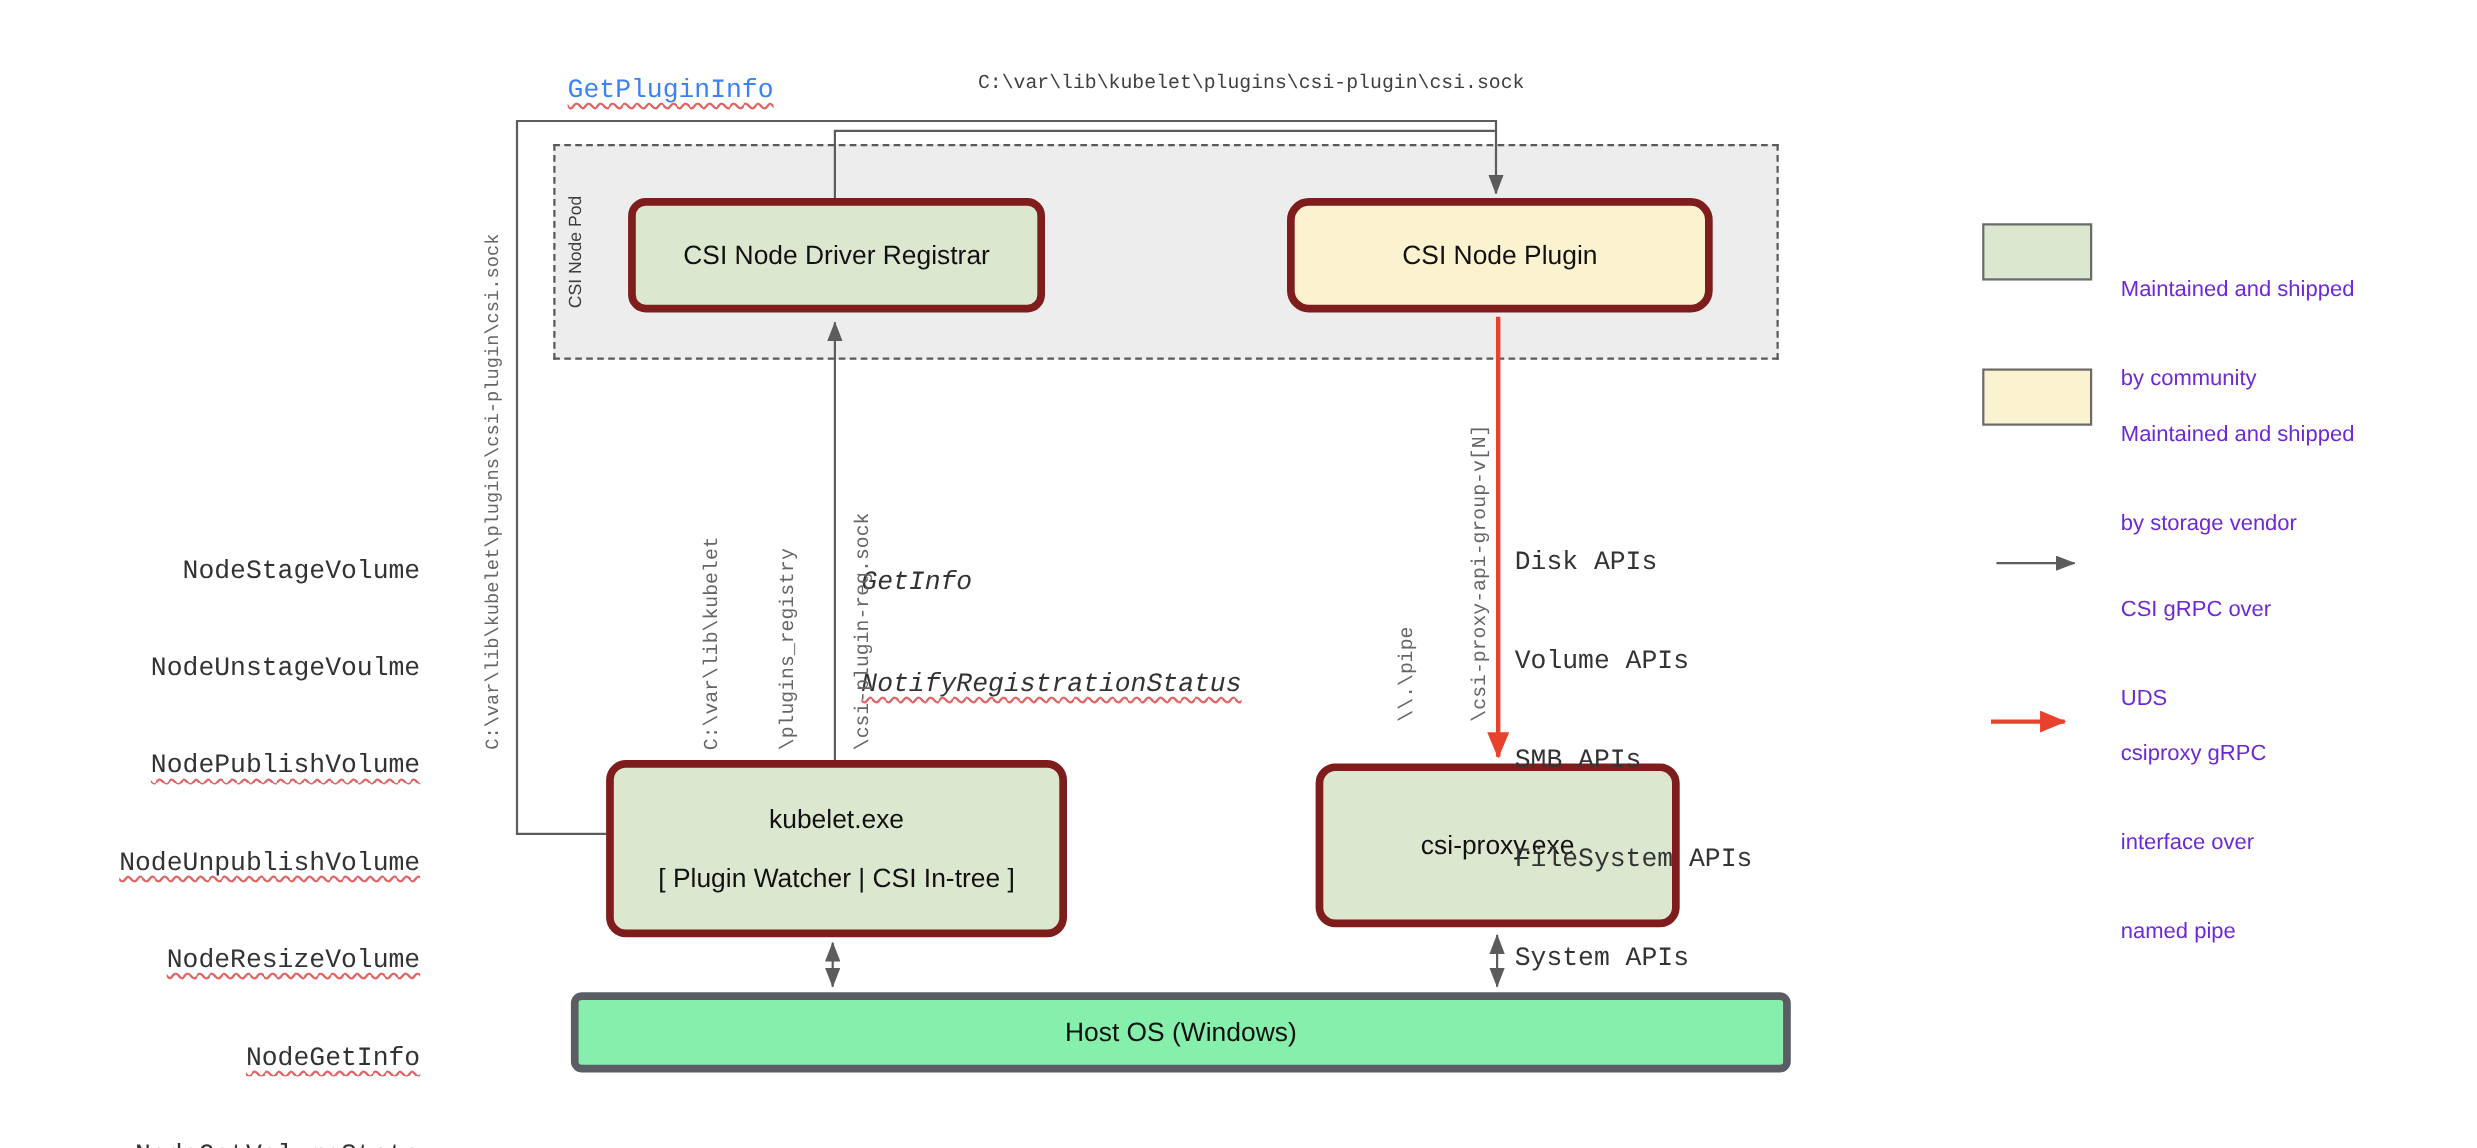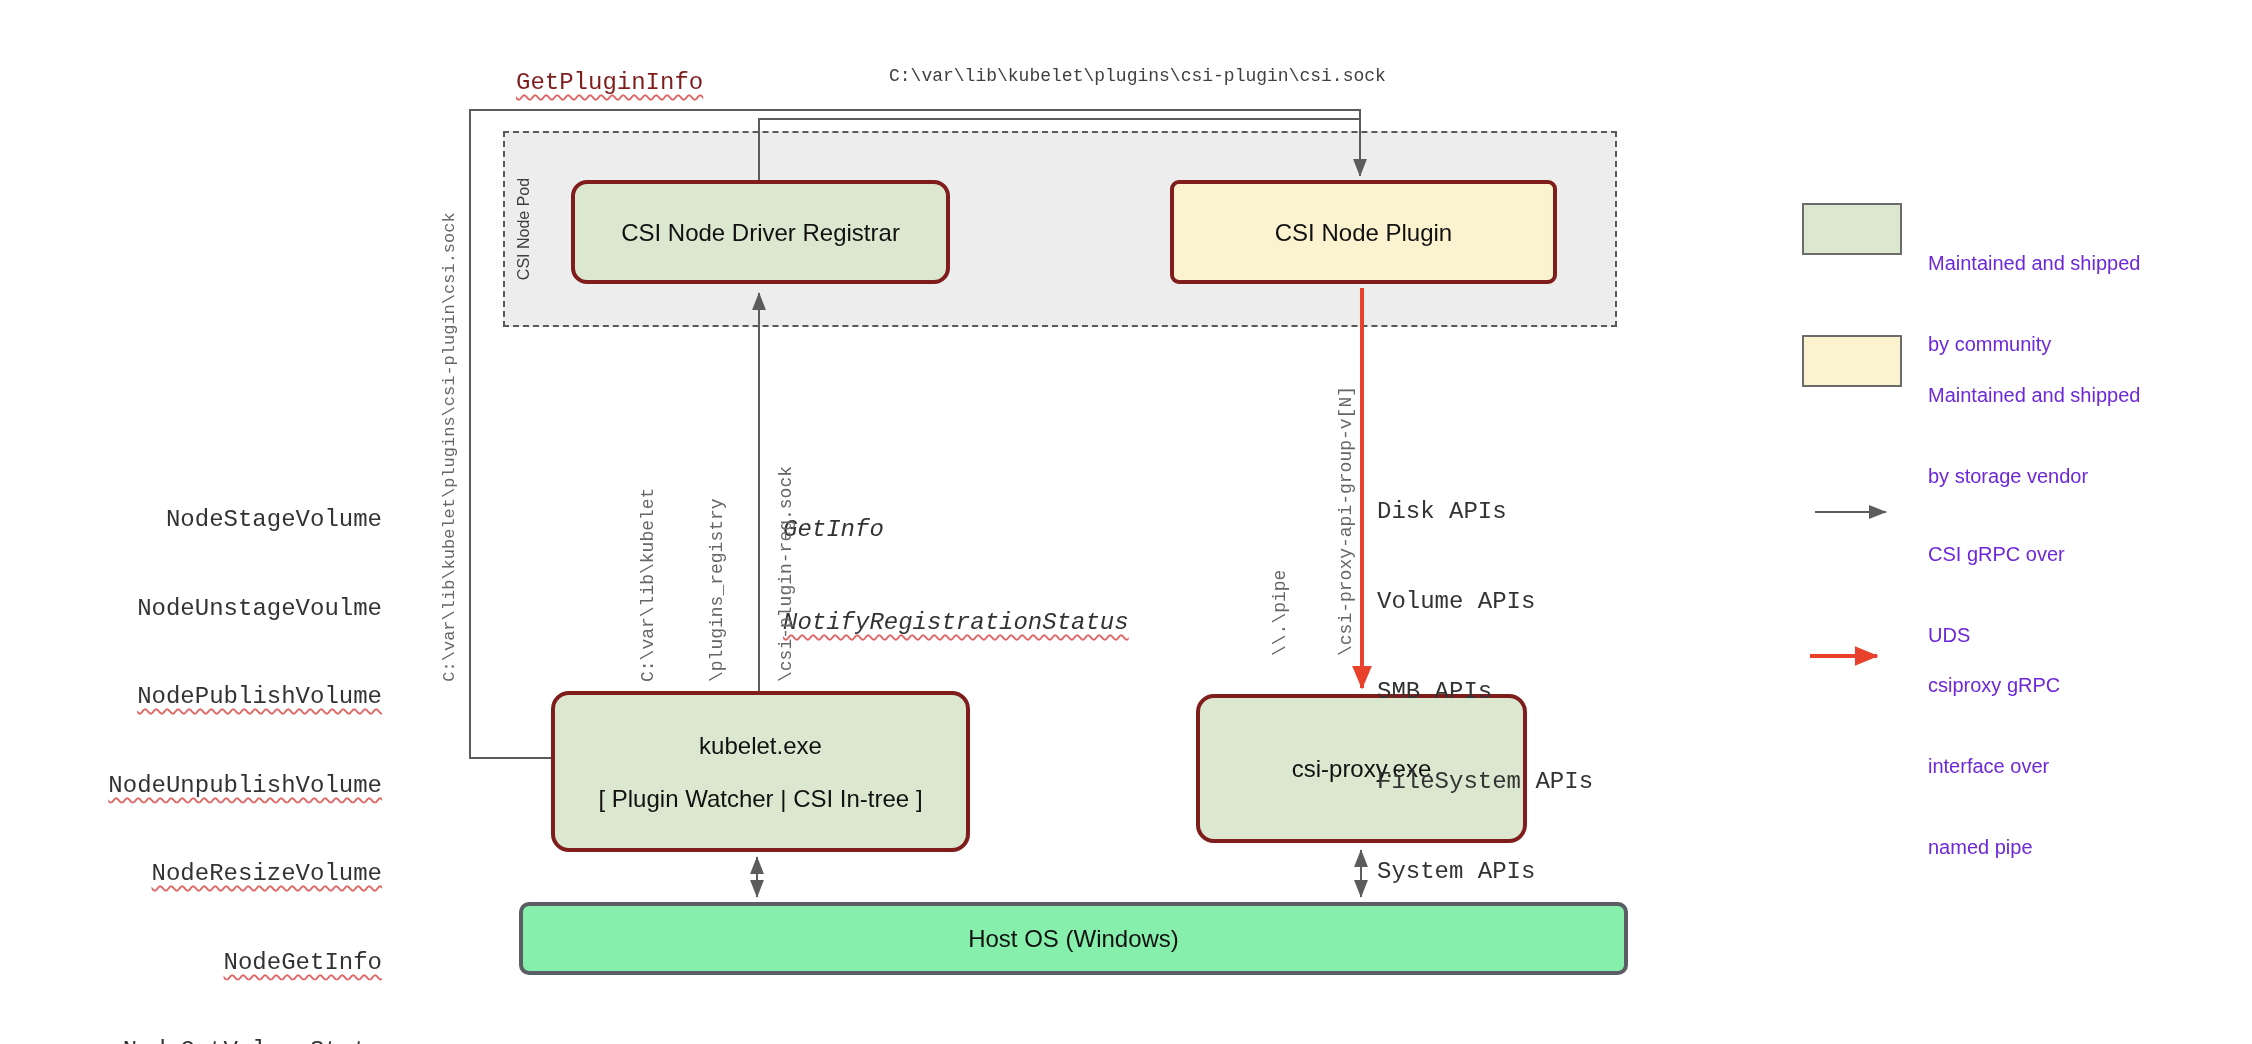--- a/index.html
+++ b/index.html
@@ -8,21 +8,21 @@
     font-family:"Liberation Sans", sans-serif; overflow:hidden;
   }
   
   .pod {
     position:absolute; left:503px; top:131px; width:1114px; height:196px;
     background:#ededed; border:2px dashed #595959; z-index:1; box-sizing:border-box;
   }
   svg.connectors { position:absolute; left:0; top:0; z-index:2; }
   .box {
     position:absolute; z-index:3; box-sizing:border-box;
-    border:4px solid #7f1d1d; display:flex; flex-direction:column;
+    border:7px solid #7f1d1d; display:flex; flex-direction:column;
     align-items:center; justify-content:center; text-align:center;
     font-size:24px; color:#111111; line-height:33px;
   }
   .box.green  { background:#dbe7cf; border-radius:18px; }
   .box.yellow { background:#fbf2cf; border-radius:18px; }
   .box.blue   { background:#86efac; border-radius:10px; border-color:#5a5d63; }
   .lbl { position:absolute; z-index:4; white-space:pre; }
   .mono { font-family:"Liberation Mono","DejaVu Sans Mono",monospace; }
   .rpc  { font-size:24px; color:#333333; line-height:30px; }
   .pathtext { font-size:18px; color:#666666; line-height:23px; }
@@ -72,38 +72,38 @@
     <path d="M1362,288 V688" fill="none" stroke="#e8412c" stroke-width="4" marker-end="url(#ah-red)"></path>
 
     <path d="M1815,512 H1886" fill="none" stroke="#5c5c5c" stroke-width="2" marker-end="url(#ah-gray)"></path>
     <path d="M1810,656 H1877" fill="none" stroke="#e8412c" stroke-width="4" marker-end="url(#ah-red)"></path>
   </svg>
 
   <div class="box green" style="left:571px; top:180px; width:379px; height:104px; border-radius:16px;">
     <span>CSI Node Driver Registrar</span>
   </div>
 
-  <div class="box yellow" style="left:1170px; top:180px; width:387px; height:104px; border-radius:9px;">
+  <div class="box yellow" style="left:1170px; top:180px; width:387px; height:104px; border-radius:20px;">
     <span>CSI Node Plugin</span>
   </div>
 
   <div class="box green" style="left:551px; top:691px; width:419px; height:161px;gap:20px;">
     <span>kubelet.exe</span>
     <span>[ Plugin Watcher | CSI In-tree ]</span>
   </div>
 
   <div class="box green" style="left:1196px; top:694px; width:331px; height:149px;">
     <span>csi-proxy.exe</span>
   </div>
 
   <div class="box blue" style="left:519px; top:902px; width:1109px; height:73px;">
     <span>Host OS (Windows)</span>
   </div>
 
-  <div class="lbl mono rpc wavy" style="left:516px; top:68px; color:#7f1d1d;">GetPluginInfo</div>
+  <div class="lbl mono rpc wavy" style="left:516px; top:68px; color:#3b82f6;">GetPluginInfo</div>
 
   <div class="lbl mono" style="left:889px; top:66px; font-size:18px; color:#3f3f3f;">C:\var\lib\kubelet\plugins\csi-plugin\csi.sock</div>
 
   <div class="lbl mono rpc right" style="left:60px; top:446px; width:322px; line-height:29.5px;">
     <div>NodeStageVolume</div>
     <div>NodeUnstageVoulme</div>
     <div class="wavy">NodePublishVolume</div>
     <div class="wavy">NodeUnpublishVolume</div>
     <div class="wavy">NodeResizeVolume</div>
     <div class="wavy">NodeGetInfo</div>

